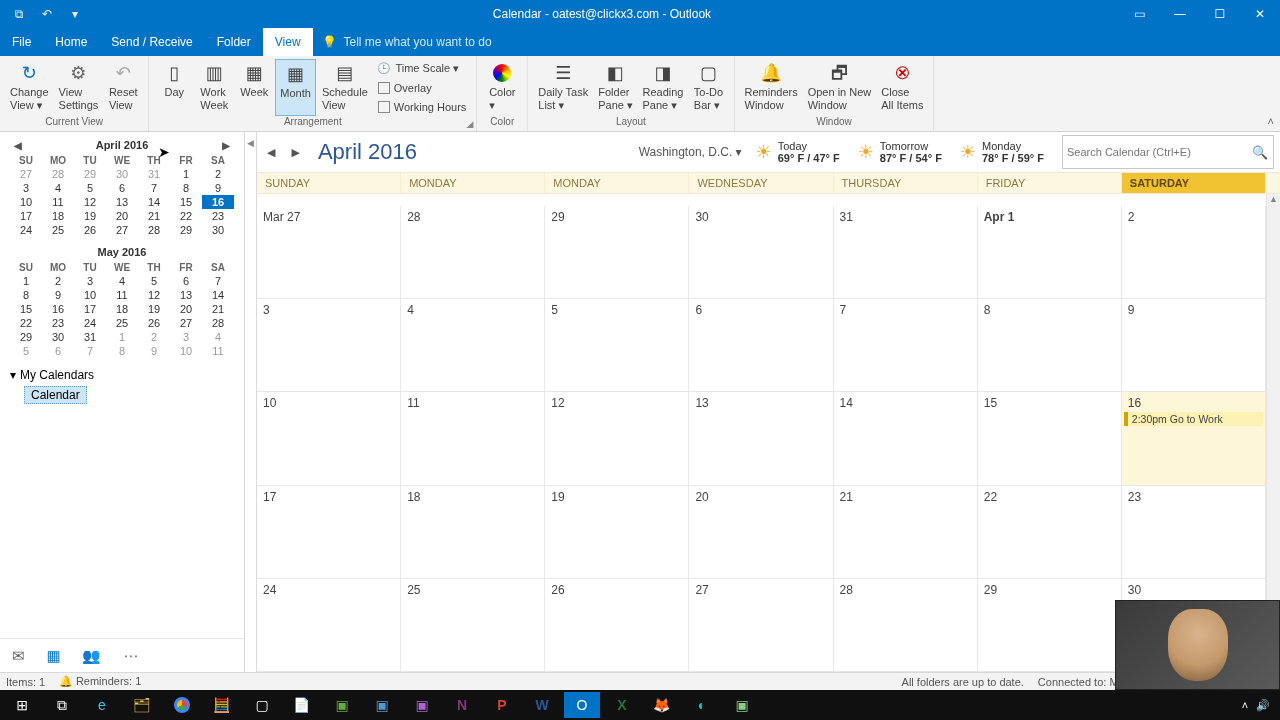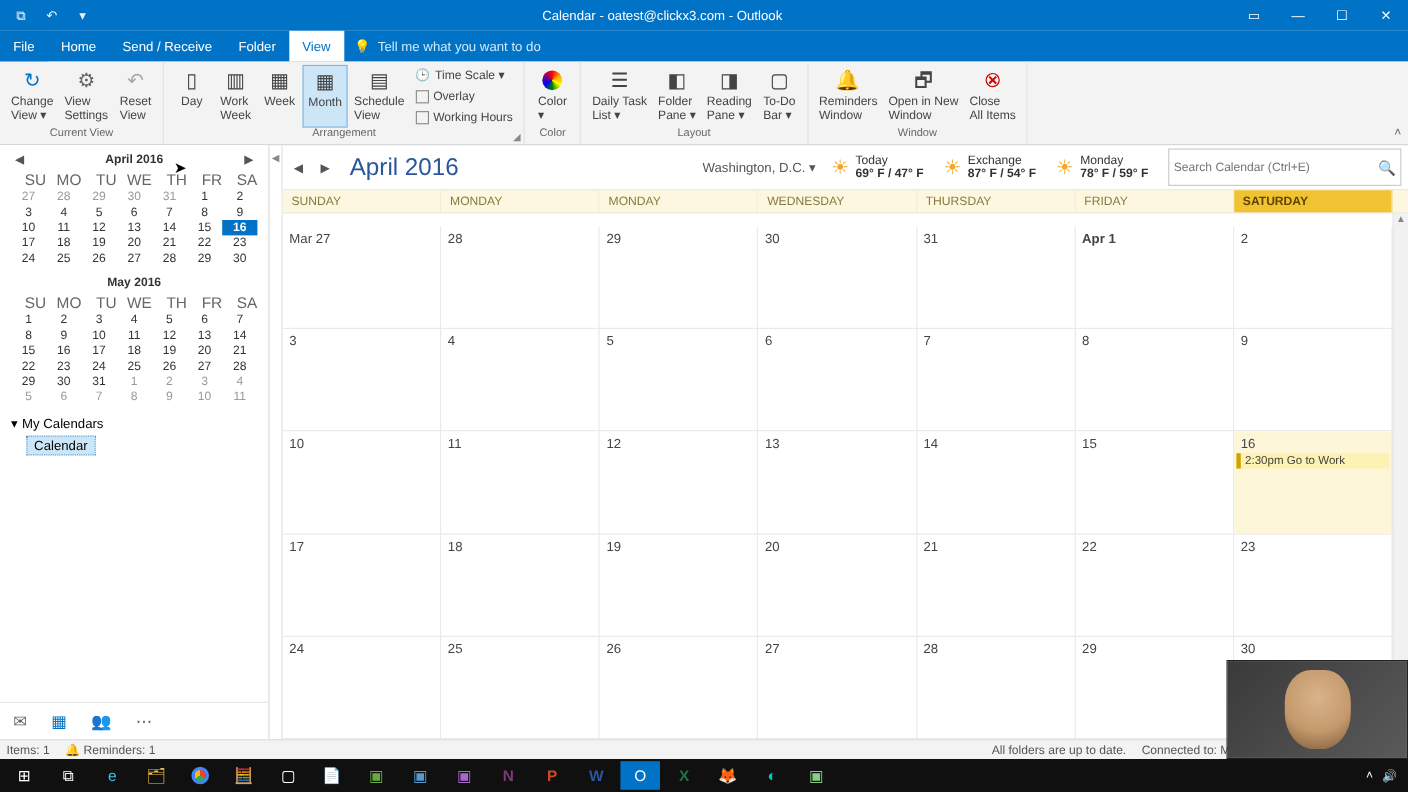--- a/index.html
+++ b/index.html
@@ -39,21 +39,21 @@
 .main { display: flex; height: calc(720px - 28px - 28px - 76px - 18px - 30px); }
 
 
 .sidenav { width: 245px; background: #fff; border-right: 1px solid #d9d9d9; display: flex; flex-direction: column; position: relative; }
 .minical { padding: 4px 10px 2px; font-size: 11px; color: #333; }
 .minical .hdr { display: flex; align-items: center; justify-content: center; position: relative; font-weight: 600; height: 18px; }
 .minical .hdr .nv { position: absolute; font-size: 10px; color: #555; cursor: pointer; }
 .minical .hdr .nv.l { left: 4px; }
 .minical .hdr .nv.r { right: 4px; }
 .minical table { width: 100%; border-collapse: collapse; table-layout: fixed; }
-.minical th { font-size: 14px; font-weight: 400; color: #666; padding: 1px 0; text-align: right; }
+.minical th { font-size: 10px; font-weight: 700; color: #666; padding: 1px 0; }
 .minical td { text-align: center; font-size: 11px; padding: 1px 0; color: #333; cursor: pointer; }
 .minical td.off { color: #999; }
 .minical td.today { background: #0173c7; color: #fff; font-weight: 600; }
 .mycals { padding: 8px 10px; font-size: 12px; }
 .mycals .hd { display: flex; align-items: center; gap: 4px; font-weight: 400; cursor: pointer; }
 .mycals .item { margin: 4px 0 0 14px; background: #cde6f7; border: 1px dotted #5a9bd5; padding: 1px 6px; display: inline-block; cursor: pointer; }
 .navicons { position: absolute; bottom: 0; left: 0; right: 0; height: 34px; border-top: 1px solid #e6e6e6; display: flex; align-items: center; gap: 22px; padding-left: 12px; color: #666; }
 .navicons span { cursor: pointer; font-size: 15px; }
 .navicons span.active { color: #0173c7; }
 .cursor { position: absolute; left: 158px; top: 12px; font-size: 14px; pointer-events: none; }
@@ -435,21 +435,21 @@
       <span class="navbtn">▶</span>
       <span class="month">April 2016</span>
       <span class="spacer"></span>
       <span class="loc">Washington,  D.C. ▾</span>
       <div class="weather">
           <span class="wi">☀</span>
           <div class="wt"><div>Today</div><b>69° F / 47° F</b></div>
         </div>
       <div class="weather">
           <span class="wi">☀</span>
-          <div class="wt"><div>Exchange</div><b>87° F / 54° F</b></div>
+          <div class="wt"><div>Tomorrow</div><b>87° F / 54° F</b></div>
         </div>
       <div class="weather">
           <span class="wi">☀</span>
           <div class="wt"><div>Monday</div><b>78° F / 59° F</b></div>
         </div>
       <div class="searchwrap">
         <input placeholder="Search Calendar (Ctrl+E)" style="">
         <span class="sico">🔍</span>
       </div>
     </div>

